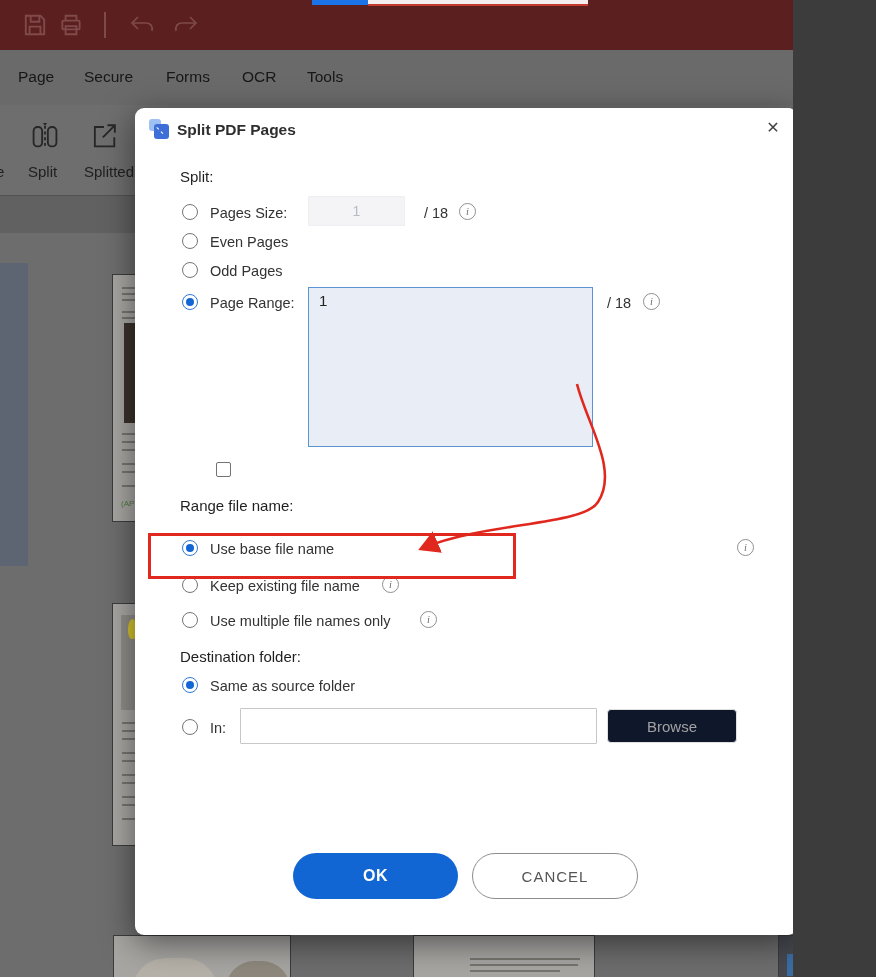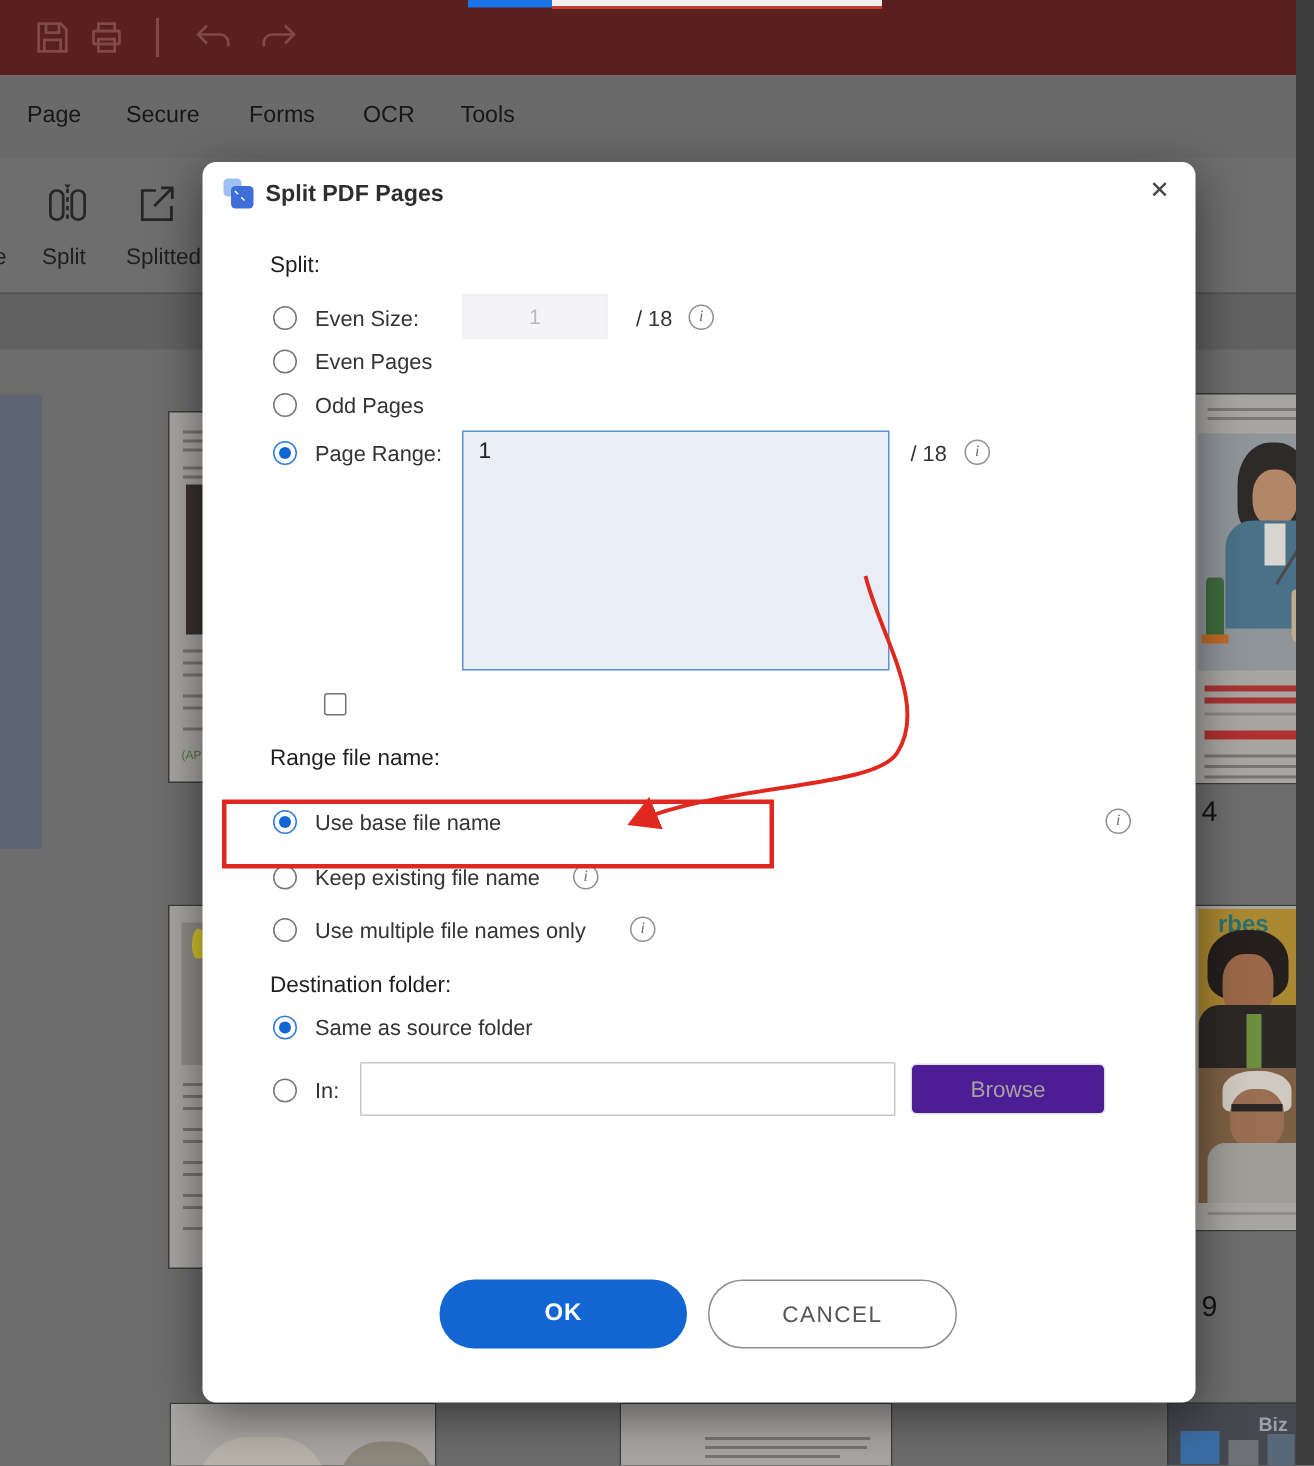--- a/index.html
+++ b/index.html
@@ -1,16 +1,16 @@
 <!DOCTYPE html>
 <html><head>
 <meta charset="utf-8">
 <style>
   html,body{margin:0;padding:0;background:#3c3c3c;}
-  #stage{position:relative;width:864px;height:977px;overflow:hidden;
+  #stage{position:relative;width:793px;height:977px;overflow:hidden;
          font-family:"Liberation Sans",sans-serif;background:#6d6d6d;}
   .abs{position:absolute;}
 
   
   #redbar{left:0;top:0;width:876px;height:50px;background:#5c1f1f;}
   .rico{stroke:#7f4a4a;fill:none;stroke-width:1.7px;}
   #menubar{left:0;top:50px;width:876px;height:55px;background:#6a6a6a;}
   .tab{position:absolute;top:18px;font-size:15.5px;color:#171717;}
   #tab-underline{left:18px;top:97px;width:40px;height:3px;background:#141414;}
   #toolbar{left:0;top:105px;width:876px;height:90px;background:#6e6e6e;}
@@ -39,21 +39,21 @@
         text-align:center;line-height:15px;}
   .txtfield{box-sizing:border-box;border:1px solid #c7c7c7;background:#fff;font-family:"Liberation Sans",sans-serif;
             font-size:15.5px;color:#1f1f1f;padding:0 10px;border-radius:1px;outline:none;}
   #pagesize-input{background:#f4f4f7;border:1px solid #ededf2;color:#b7bbc6;text-align:center;font-size:14px;}
   #range-box{background:#e8edf6;border:1.5px solid #5c93d2;font-size:15px;color:#222;padding:4px 10px;
              resize:none;font-family:"Liberation Sans",sans-serif;outline:none;box-sizing:border-box;}
   .btn-ok{background:#1266d3;border:none;border-radius:23px;color:#fff;font-weight:bold;font-size:16px;
           font-family:"Liberation Sans",sans-serif;letter-spacing:.5px;cursor:pointer;}
   .btn-cancel{background:#fff;border:1px solid #8d8d8d;border-radius:23px;color:#555;font-size:15px;
           font-family:"Liberation Sans",sans-serif;letter-spacing:1px;cursor:pointer;}
-  .btn-browse{background:#4c1d95;border:1px solid #e0e0e0;border-radius:4px;color:#a2a2a2;font-size:15px;
+  .btn-browse{background:#0f172a;border:1px solid #e0e0e0;border-radius:4px;color:#a2a2a2;font-size:15px;
           font-family:"Liberation Sans",sans-serif;}
   #red-rect{border:3px solid #e0281e;z-index:20;pointer-events:none;}
   #red-arrow{z-index:21;pointer-events:none;}
   #dlg-close{font-size:16px;color:#454545;cursor:pointer;line-height:20px;text-align:center;}
 </style>
 </head>
 <body>
 
 <div id="stage">
 
@@ -231,21 +231,21 @@
       <div class="abs" style="left:0;top:0;width:12px;height:12px;background:#9fc0f2;border-radius:3px"></div>
       <div class="abs" style="left:5px;top:5px;width:15px;height:15px;background:#3e6ed8;border-radius:3px"></div>
       <div class="abs" style="left:8px;top:8px;width:9px;height:9px;border-top:1.5px dashed #fff;transform:rotate(45deg);transform-origin:left top"></div>
     </div>
     <span class="abs h1" style="left:42px;top:13px">Split PDF Pages</span>
     <span class="abs" id="dlg-close" style="left:628px;top:10px;width:20px;height:20px">✕</span>
 
     <span class="abs sect" style="left:45px;top:60px">Split:</span>
 
     <span class="abs radio" style="left:47px;top:96px"></span>
-    <span class="abs lbl" style="left:75px;top:97px">Even Size:</span>
+    <span class="abs lbl" style="left:75px;top:97px">Pages Size:</span>
     <input class="abs txtfield" id="pagesize-input" style="left: 173px; top: 88px; width: 97px; height: 30px;" disabled="" value="1">
     <span class="abs lbl" style="left:289px;top:97px">/ 18</span>
     <span class="abs info" style="left:324px;top:95px">i</span>
 
     <span class="abs radio" style="left:47px;top:125px"></span>
     <span class="abs lbl" style="left:75px;top:126px">Even Pages</span>
 
     <span class="abs radio" style="left:47px;top:154px"></span>
     <span class="abs lbl" style="left:75px;top:155px">Odd Pages</span>
 

